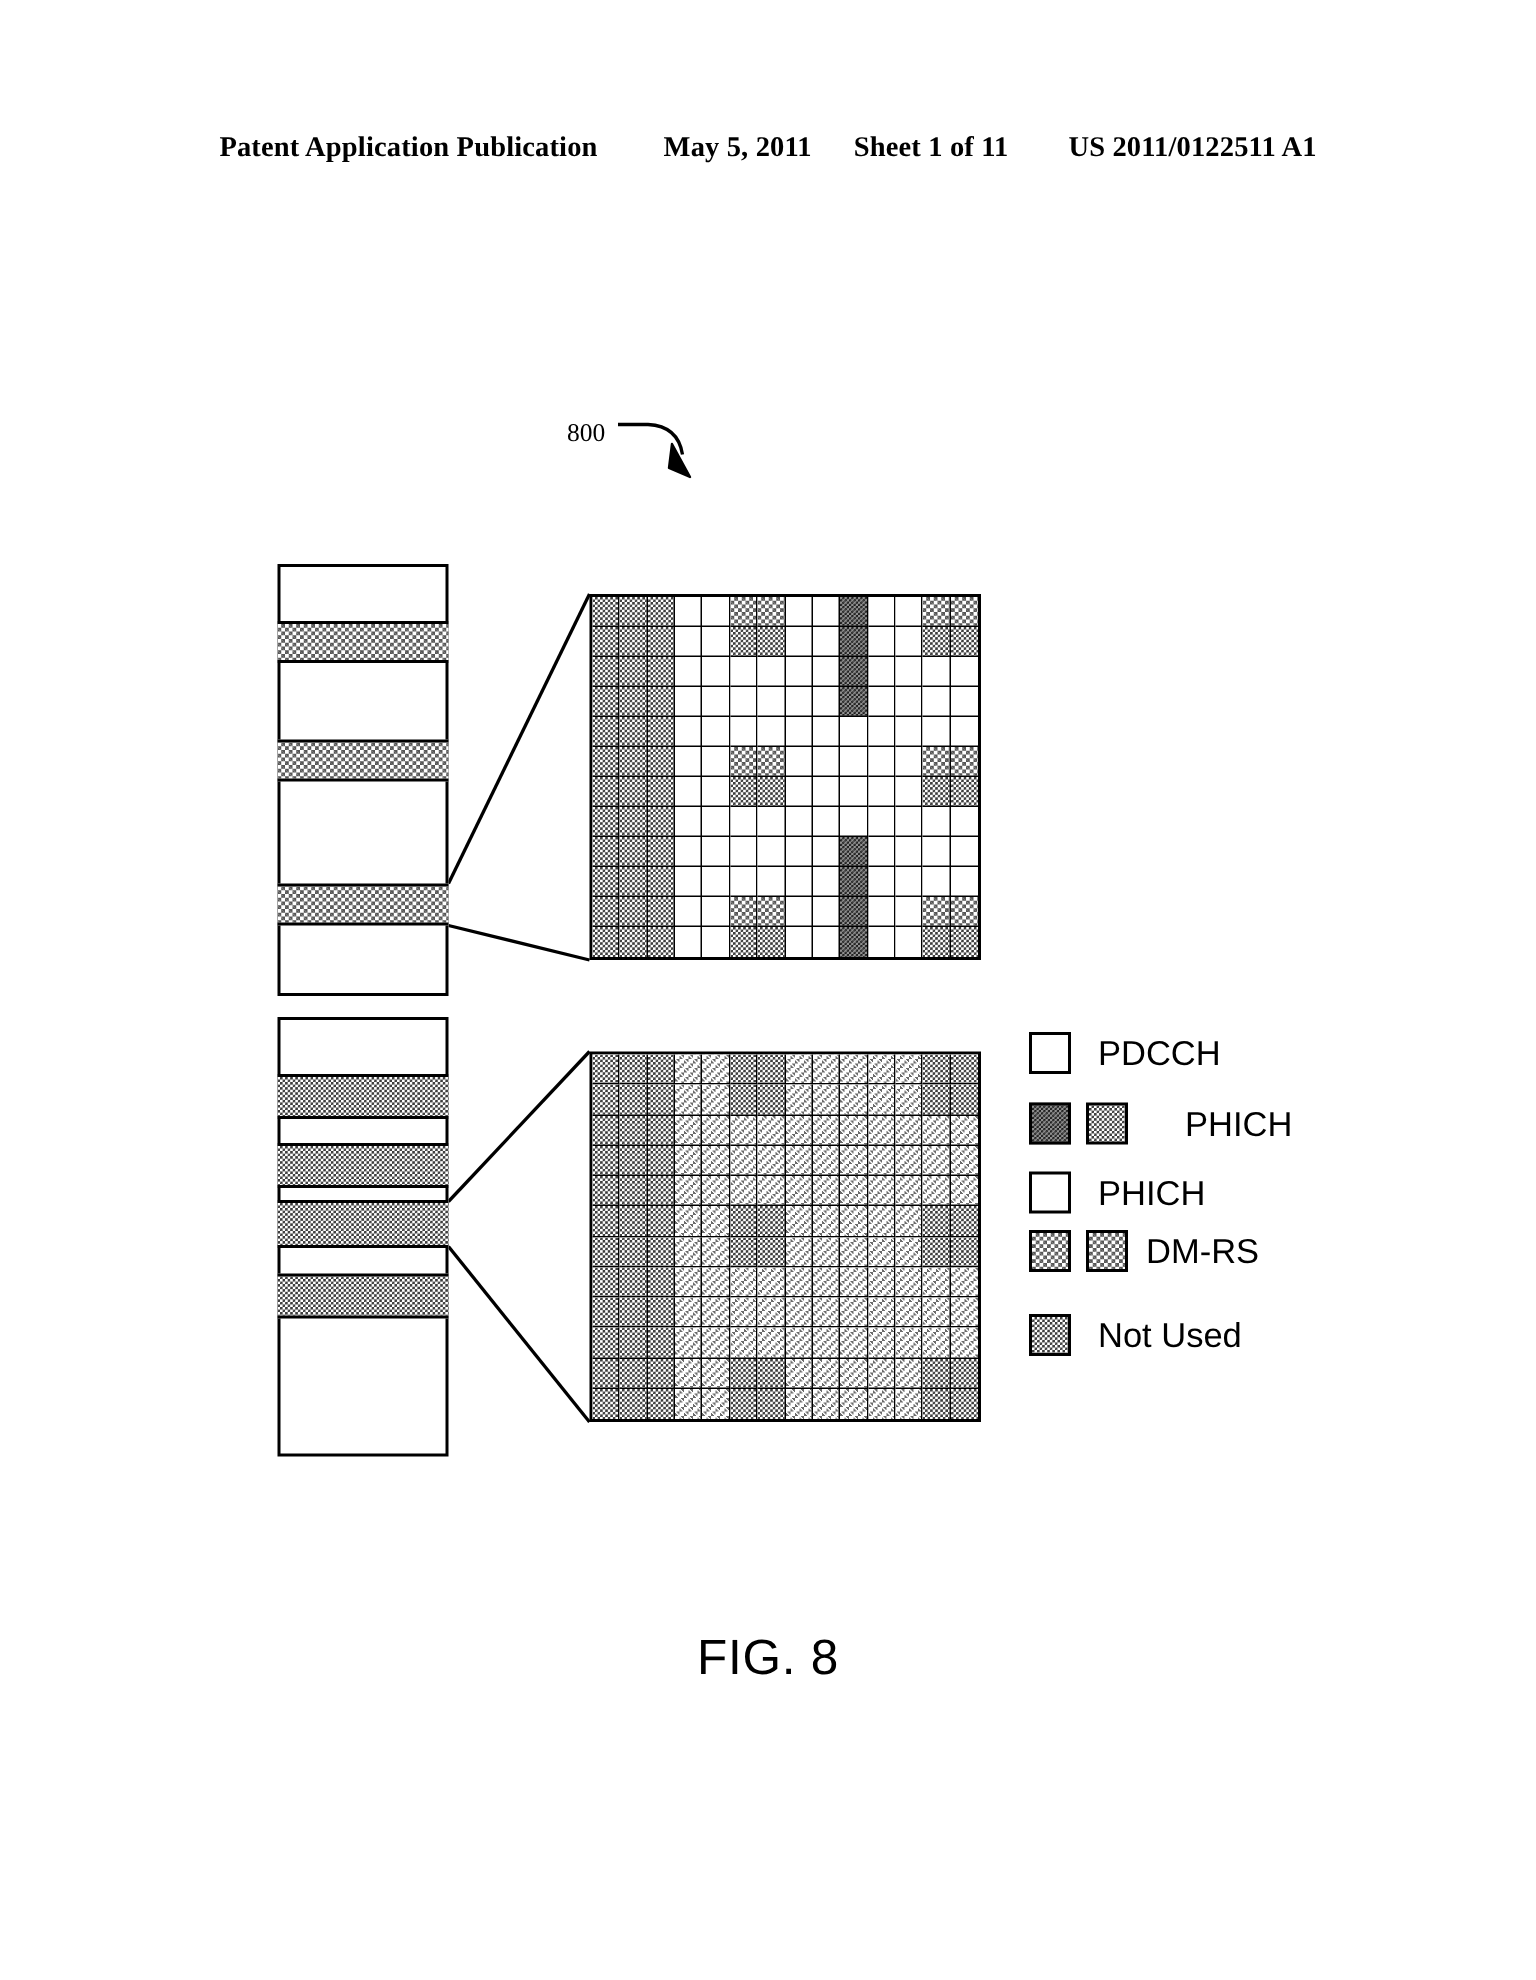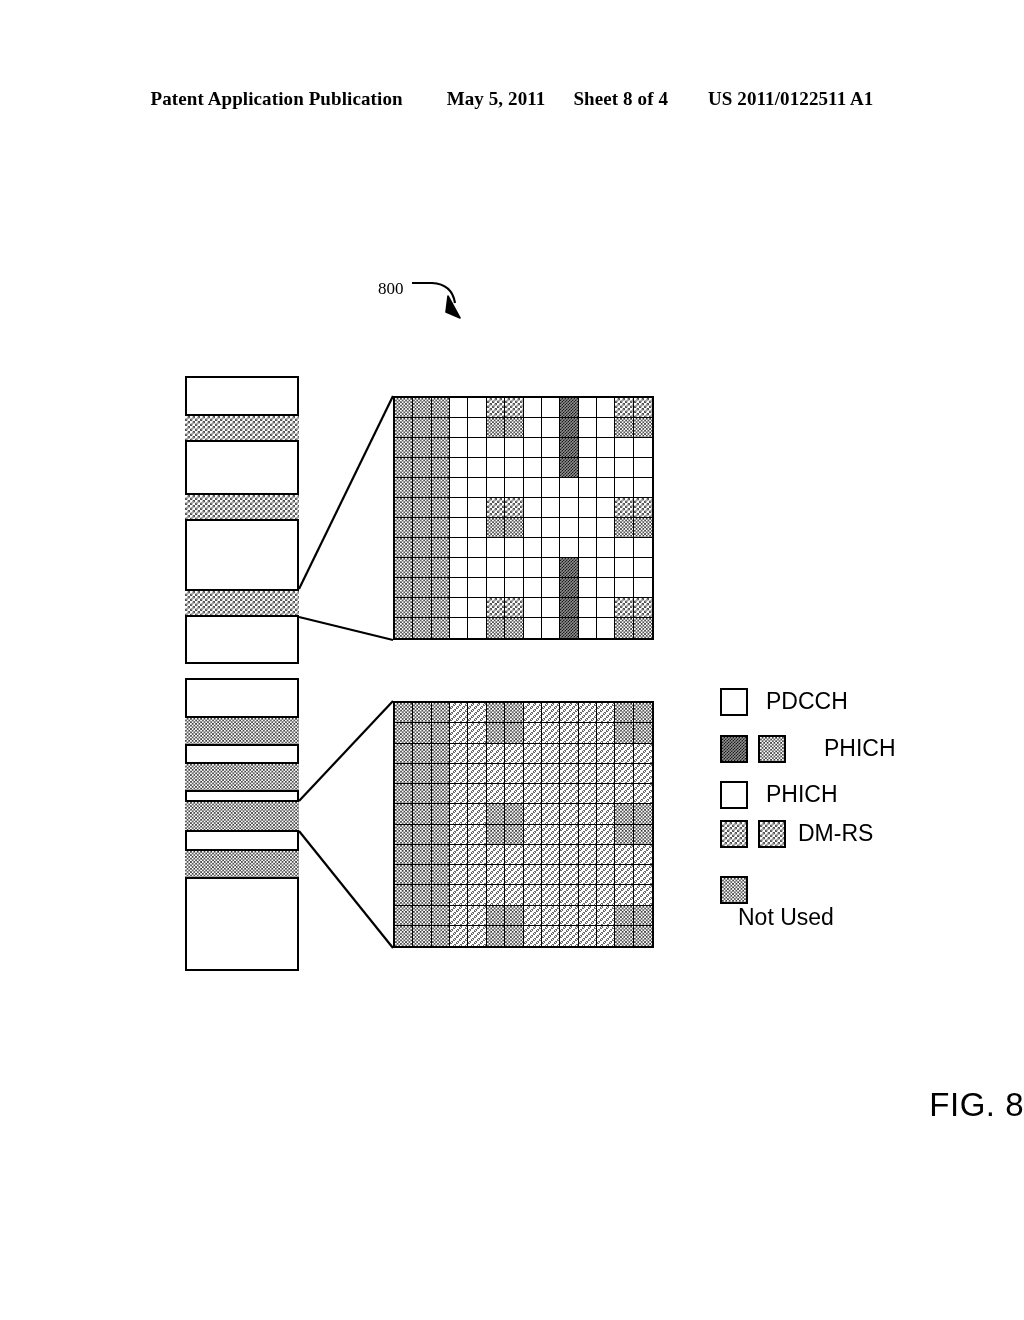--- a/index.html
+++ b/index.html
@@ -68,42 +68,42 @@
   .f-vlight{
     background-color:#ffffff;
     background-image:
       linear-gradient(45deg,#6a6a6a 22%,transparent 22%,transparent 78%,#6a6a6a 78%),
       linear-gradient(45deg,#6a6a6a 22%,transparent 22%,transparent 78%,#6a6a6a 78%);
     background-size:6px 6px;background-position:0 0,3px 3px;
   }
 
   
   #legend{position:absolute;left:686px;top:688px;width:300px;}
-  .leg-row{position:absolute;display:flex;align-items:flex-start;margin-left:34px;}
+  .leg-row{position:absolute;display:flex;align-items:center;}
   .sw{width:28px;height:28px;border:2px solid #000;box-sizing:border-box;}
   .leg-txt{
     font-family:"Liberation Sans",sans-serif;font-size:23px;color:#000;
     white-space:nowrap;
   }
 
   
   #caption{
-    position:absolute;left:0;top:1086px;width:1024px;text-align:right;
+    position:absolute;left:0;top:1086px;width:1024px;text-align:center;
     font-family:"Liberation Sans",sans-serif;font-size:33px;color:#000;
     letter-spacing:.5px;
   }
   svg.overlay{position:absolute;left:0;top:0;width:1024px;height:1320px;pointer-events:none;}
 </style>
 </head>
 <body>
 
 <div id="hdr">
   <span class="h-pub">Patent Application Publication</span>
   <span class="h-date">May 5, 2011</span>
-  <span class="h-sheet">Sheet 8 of 4</span>
+  <span class="h-sheet">Sheet 1 of 11</span>
   <span class="h-num">US 2011/0122511 A1</span>
 </div>
 
 <div id="fig">
 
   <div id="lbl800">800</div>
 
   <svg class="overlay" viewBox="0 0 1024 1320">
 
     <path d="M 412 283 L 432 283 Q 452 284 455 303" fill="none" stroke="#000" stroke-width="2.2"></path>
@@ -483,20 +483,20 @@
       </div>
       <div class="leg-row" style="top: 93px; left: 0px;">
         <span class="sw f-white" style="margin-right: 0px;"></span>
         <span class="leg-txt" style="margin-left: 18px;">PHICH</span>
       </div>
       <div class="leg-row" style="top: 132px; left: 0px;">
         <span class="sw f-light" style="margin-right: 10px;"></span>
         <span class="sw f-light" style="margin-right: 0px;"></span>
         <span class="leg-txt" style="margin-left: 12px;">DM-RS</span>
       </div>
-      <div class="leg-row" style="top: 188px; left: 0px; flex-direction: column;">
+      <div class="leg-row" style="top: 188px; left: 0px;">
         <span class="sw f-med" style="margin-right: 0px;"></span>
         <span class="leg-txt" style="margin-left: 18px;">Not Used</span>
       </div>
     </div>
 
   <div id="caption">FIG. 8</div>
 </div>
 
 </body></html>

